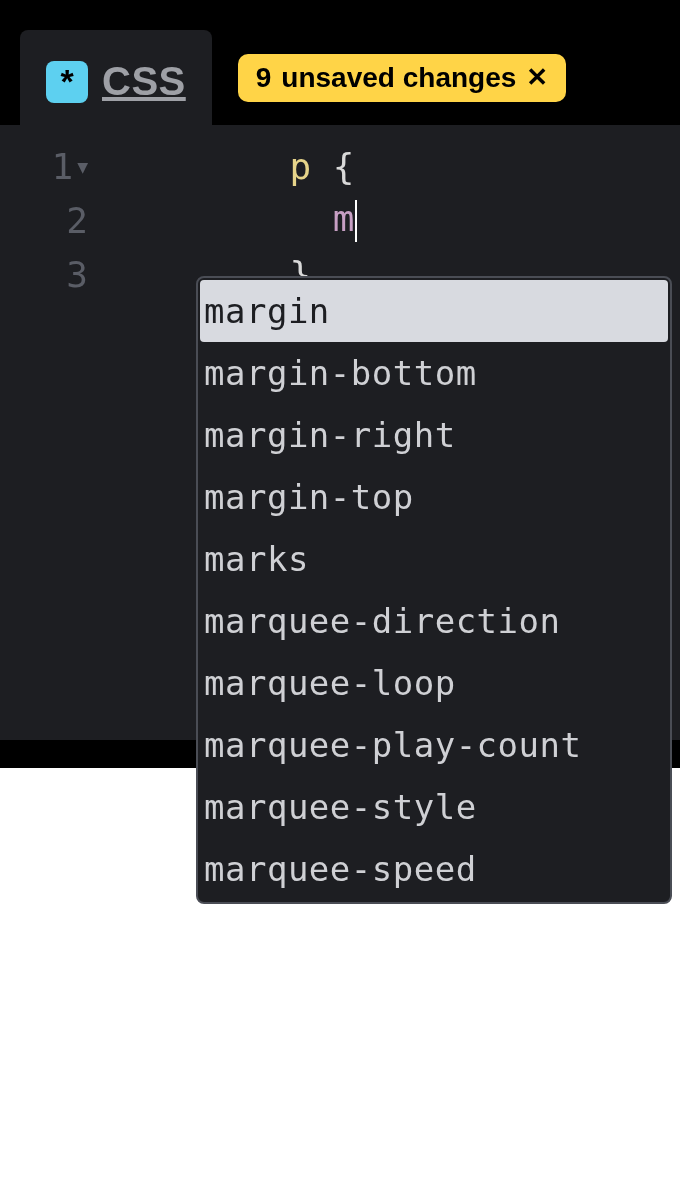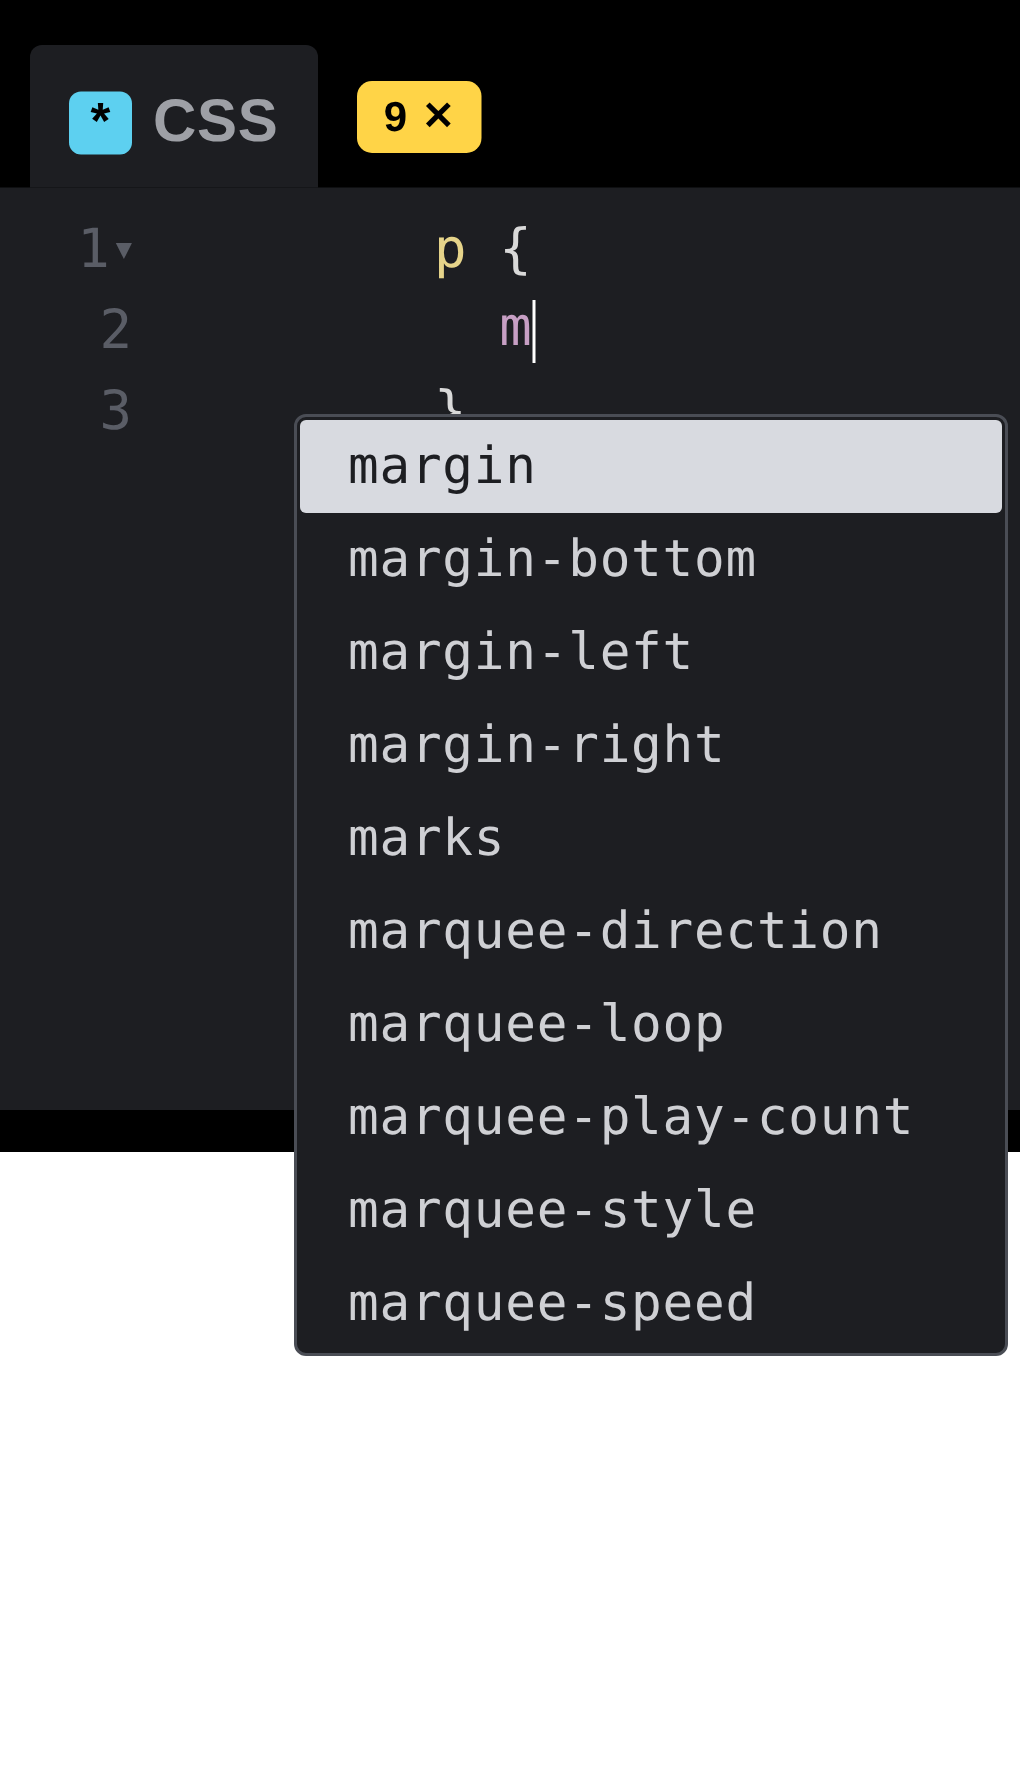--- a/index.html
+++ b/index.html
@@ -54,20 +54,21 @@
       justify-content: center;
       color: #000;
       font-weight: 700;
       font-size: 34px;
     }
     .tab-label {
       color: #9ea0a6;
       font-weight: 800;
       font-size: 40px;
       letter-spacing: 0.5px;
+      text-decoration: underline;
     }
     .unsaved-badge {
       background: #ffd447;
       color: #000;
       padding: 8px 18px;
       border-radius: 10px;
       display: flex;
       align-items: center;
       gap: 10px;
       font-weight: 700;
@@ -130,21 +131,21 @@
       width: 476px;
       background: #1d1e22;
       border: 2px solid #4a4d55;
       border-radius: 8px;
       font-family: "SF Mono", Monaco, Consolas, monospace;
       font-size: 34px;
       padding: 2px;
       z-index: 10;
     }
     .ac-item {
-      padding: 11px 32px;
+      padding: 11px 4px;
       color: #cfd0d4;
       cursor: pointer;
       border-radius: 4px;
       letter-spacing: 0.5px;
     }
     .ac-item.selected {
       background: #d8dae0;
       color: #1d1e22;
     }
     .bottom-black {
@@ -164,20 +165,21 @@
   <div class="tab-bar">
     <div class="tab">
       <div class="tab-icon">
         <span>*</span>
       </div>
       <span class="tab-label">CSS</span>
     </div>
 
     <div class="unsaved-badge">
       <span class="unsaved-count">9</span>
+      <span>unsaved changes</span>
       <span class="unsaved-close">✕</span>
     </div>
   </div>
 
   <div class="code-area">
     <div class="code-line">
       <div class="gutter">
         <span>1</span>
         <span class="fold-arrow">▼</span>
       </div>
@@ -204,21 +206,21 @@
       </div>
     </div>
   </div>
 </div>
 
 <div class="bottom-black"></div>
 
 <div class="autocomplete" id="ac-list">
     <div class="ac-item selected">margin</div>
     <div class="ac-item">margin-bottom</div>
-    <div class="ac-item">margin-left</div>
     <div class="ac-item">margin-right</div>
+    <div class="ac-item">margin-top</div>
     <div class="ac-item">marks</div>
     <div class="ac-item">marquee-direction</div>
     <div class="ac-item">marquee-loop</div>
     <div class="ac-item">marquee-play-count</div>
     <div class="ac-item">marquee-style</div>
     <div class="ac-item">marquee-speed</div>
   </div>
 
 </body></html>

